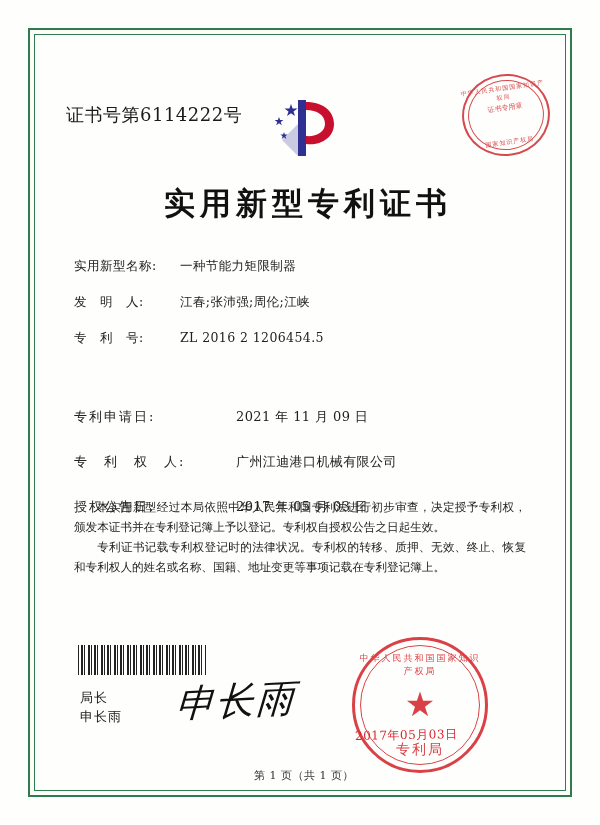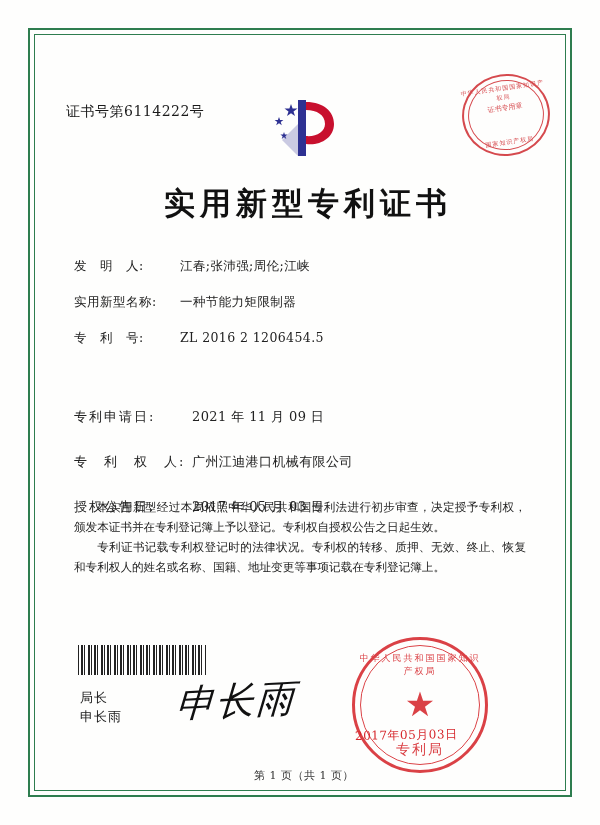--- a/index.html
+++ b/index.html
@@ -88,21 +88,21 @@
     font-size: 6px;
     letter-spacing: 1px;
     font-family: "DejaVu Serif", "Liberation Serif", serif;
   }
 
   
   .cert-no {
     position: absolute;
     left: 66px;
     top: 103px;
-    font-size: 14px;
+    font-size: 18px;
     font-family: "DejaVu Serif", "Liberation Serif", serif;
     letter-spacing: 0.5px;
   }
 
   
   .logo {
     position: absolute;
     left: 262px;
     top: 96px;
     width: 78px;
@@ -148,21 +148,21 @@
     flex: 1;
     letter-spacing: 0.4px;
   }
 
   .fields2 {
     position: absolute;
     left: 74px;
     top: 408px;
     width: 470px;
   }
-  .fields2 .field-row { margin-bottom: 27px; font-size: 13px; }
+  .fields2 .field-row { margin-bottom: 27px; font-size: 13px; gap: 44px; }
   .fields2 .field-label { width: 118px; letter-spacing: 2px; }
 
   
   .body-text {
     position: absolute;
     left: 74px;
     top: 498px;
     width: 452px;
     font-size: 11.6px;
     line-height: 19.5px;
@@ -307,26 +307,26 @@
       <polygon points="29,8 30.6,12.6 35.5,12.6 31.5,15.5 33,20 29,17.2 25,20 26.5,15.5 22.5,12.6 27.4,12.6" fill="#2e3192"></polygon>
       <polygon points="17,21 18.1,24.1 21.4,24.1 18.7,26 19.8,29.2 17,27.3 14.2,29.2 15.3,26 12.6,24.1 15.9,24.1" fill="#2e3192"></polygon>
       <polygon points="22,36 22.9,38.6 25.6,38.6 23.4,40.2 24.3,42.9 22,41.3 19.7,42.9 20.6,40.2 18.4,38.6 21.1,38.6" fill="#2e3192"></polygon>
     </svg>
   </div>
 
   <div class="main-title">实用新型专利证书</div>
 
   <div class="fields">
     <div class="field-row">
+      <span class="field-label w1">实用新型名称:</span>
+      <span class="field-value">一种节能力矩限制器</span>
+    </div>
+    <div class="field-row">
       <span class="field-label w1">发　明　人:</span>
       <span class="field-value">江春;张沛强;周伦;江峡</span>
-    </div>
-    <div class="field-row">
-      <span class="field-label w1">实用新型名称:</span>
-      <span class="field-value">一种节能力矩限制器</span>
     </div>
     <div class="field-row">
       <span class="field-label w1">专　利　号:</span>
       <span class="field-value">ZL 2016 2 1206454.5</span>
     </div>
   </div>
 
   <div class="fields2">
     <div class="field-row">
       <span class="field-label">专利申请日:</span>

